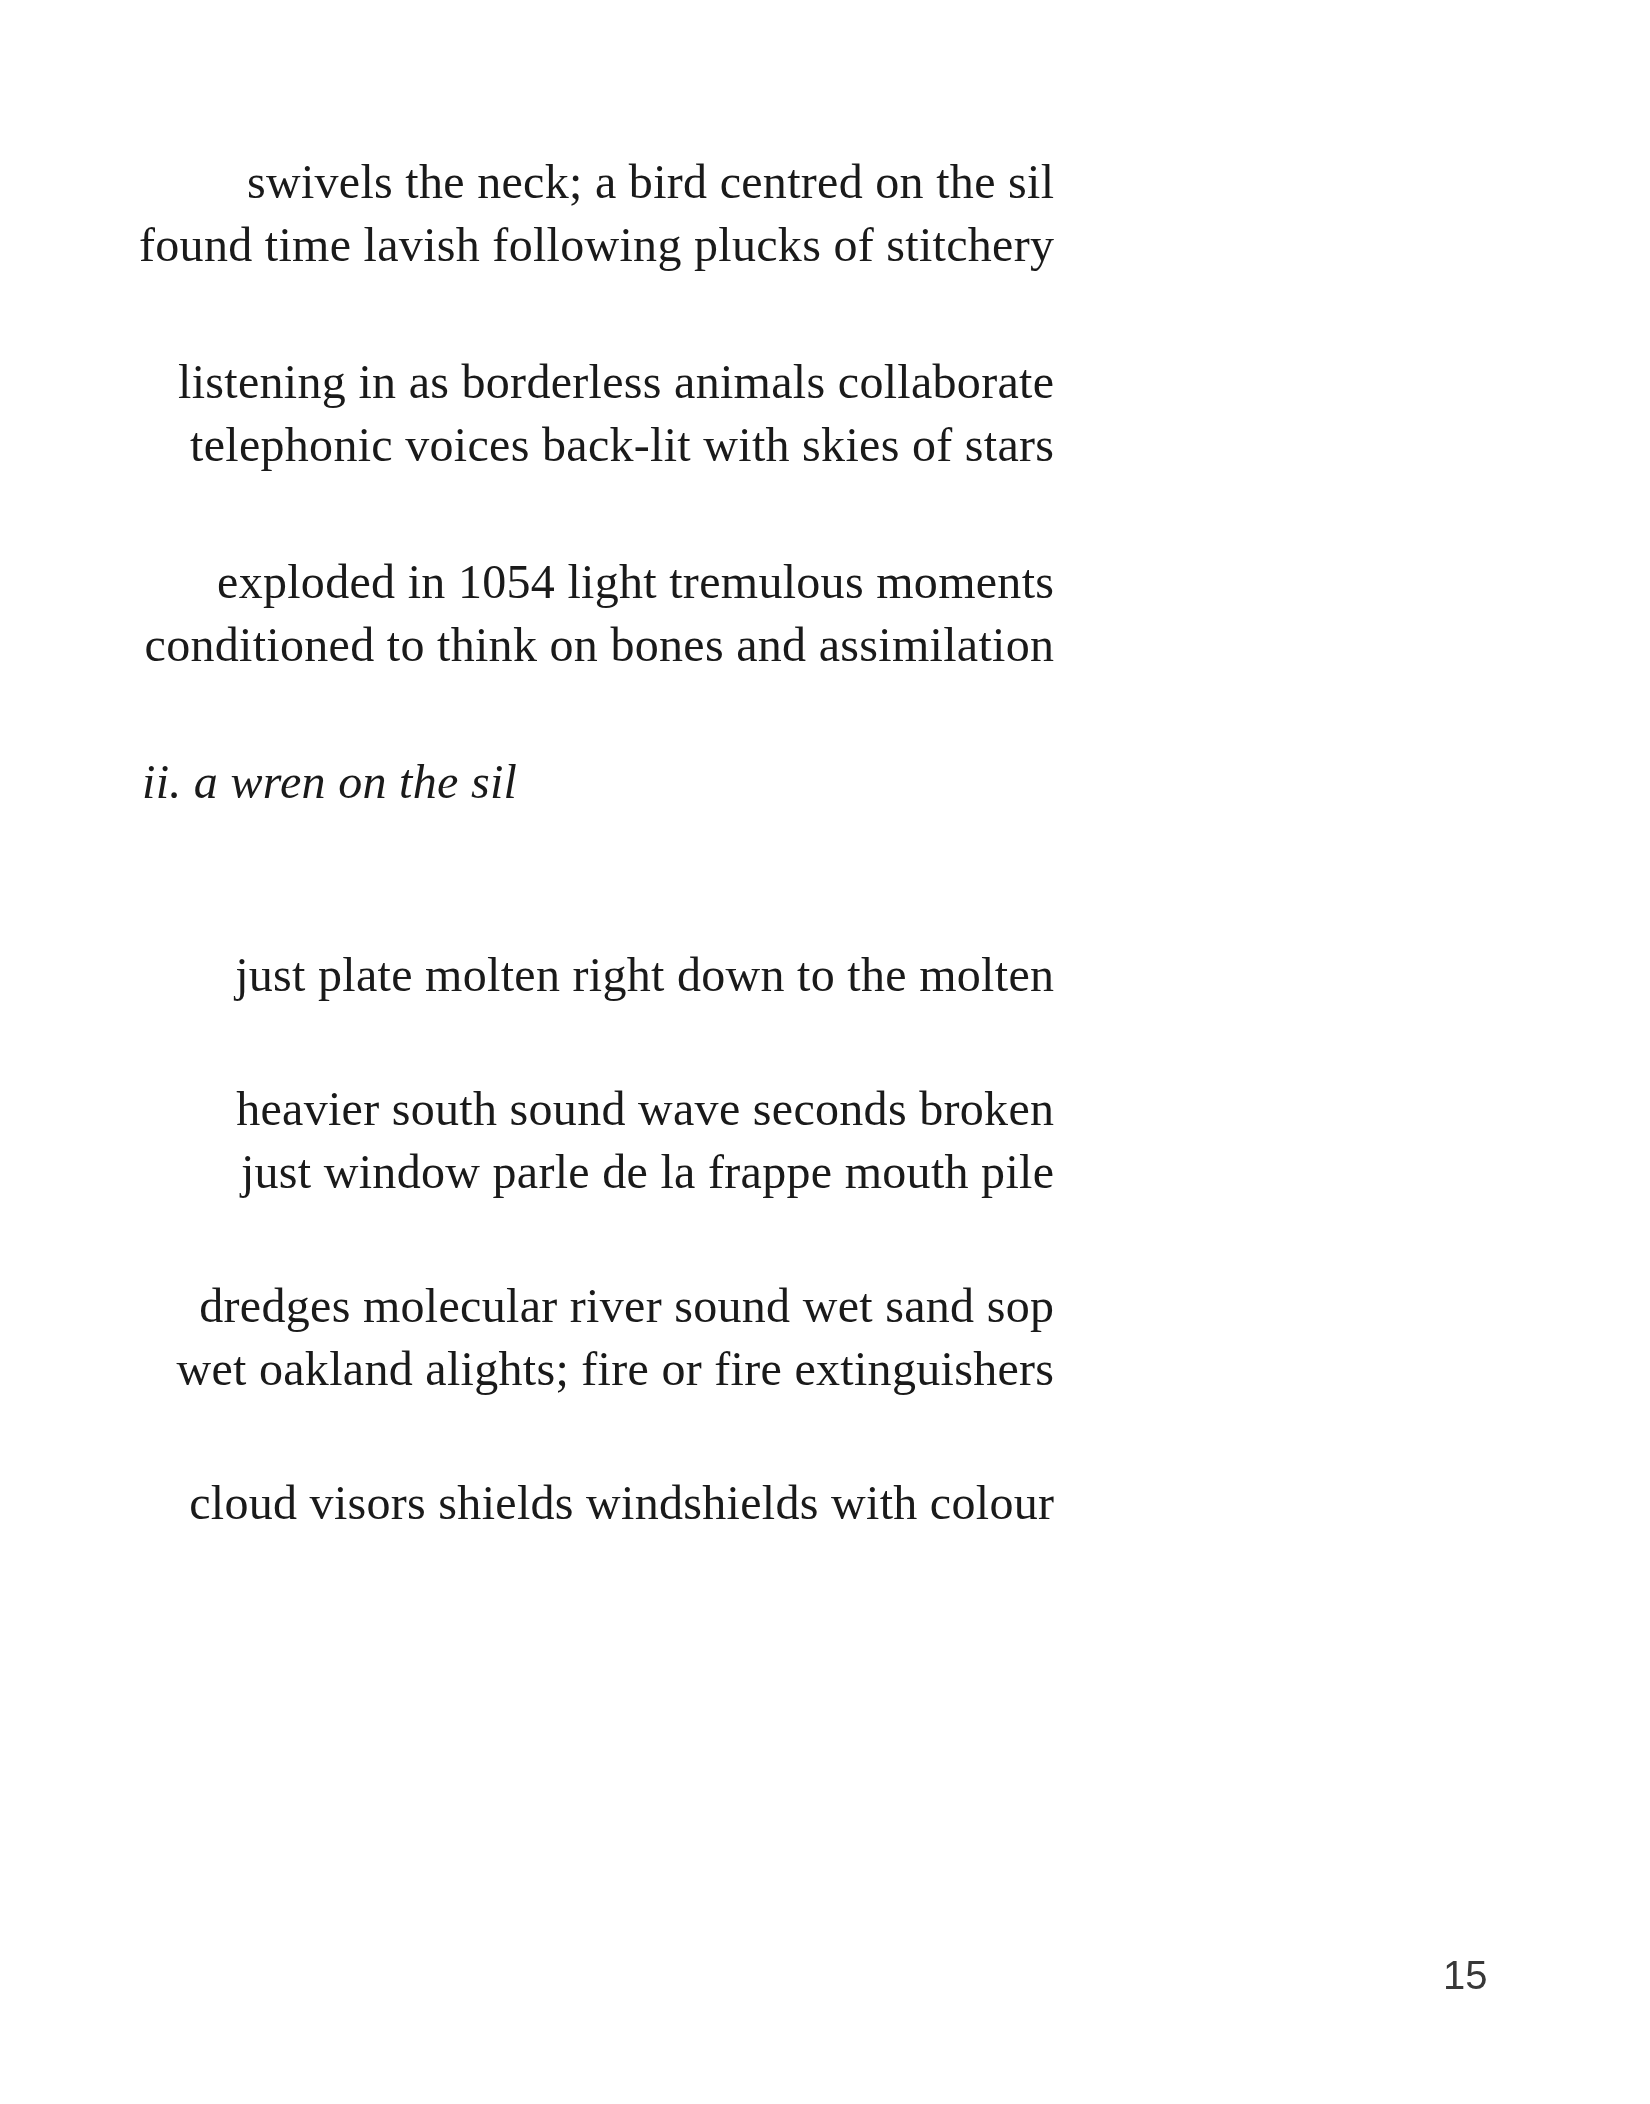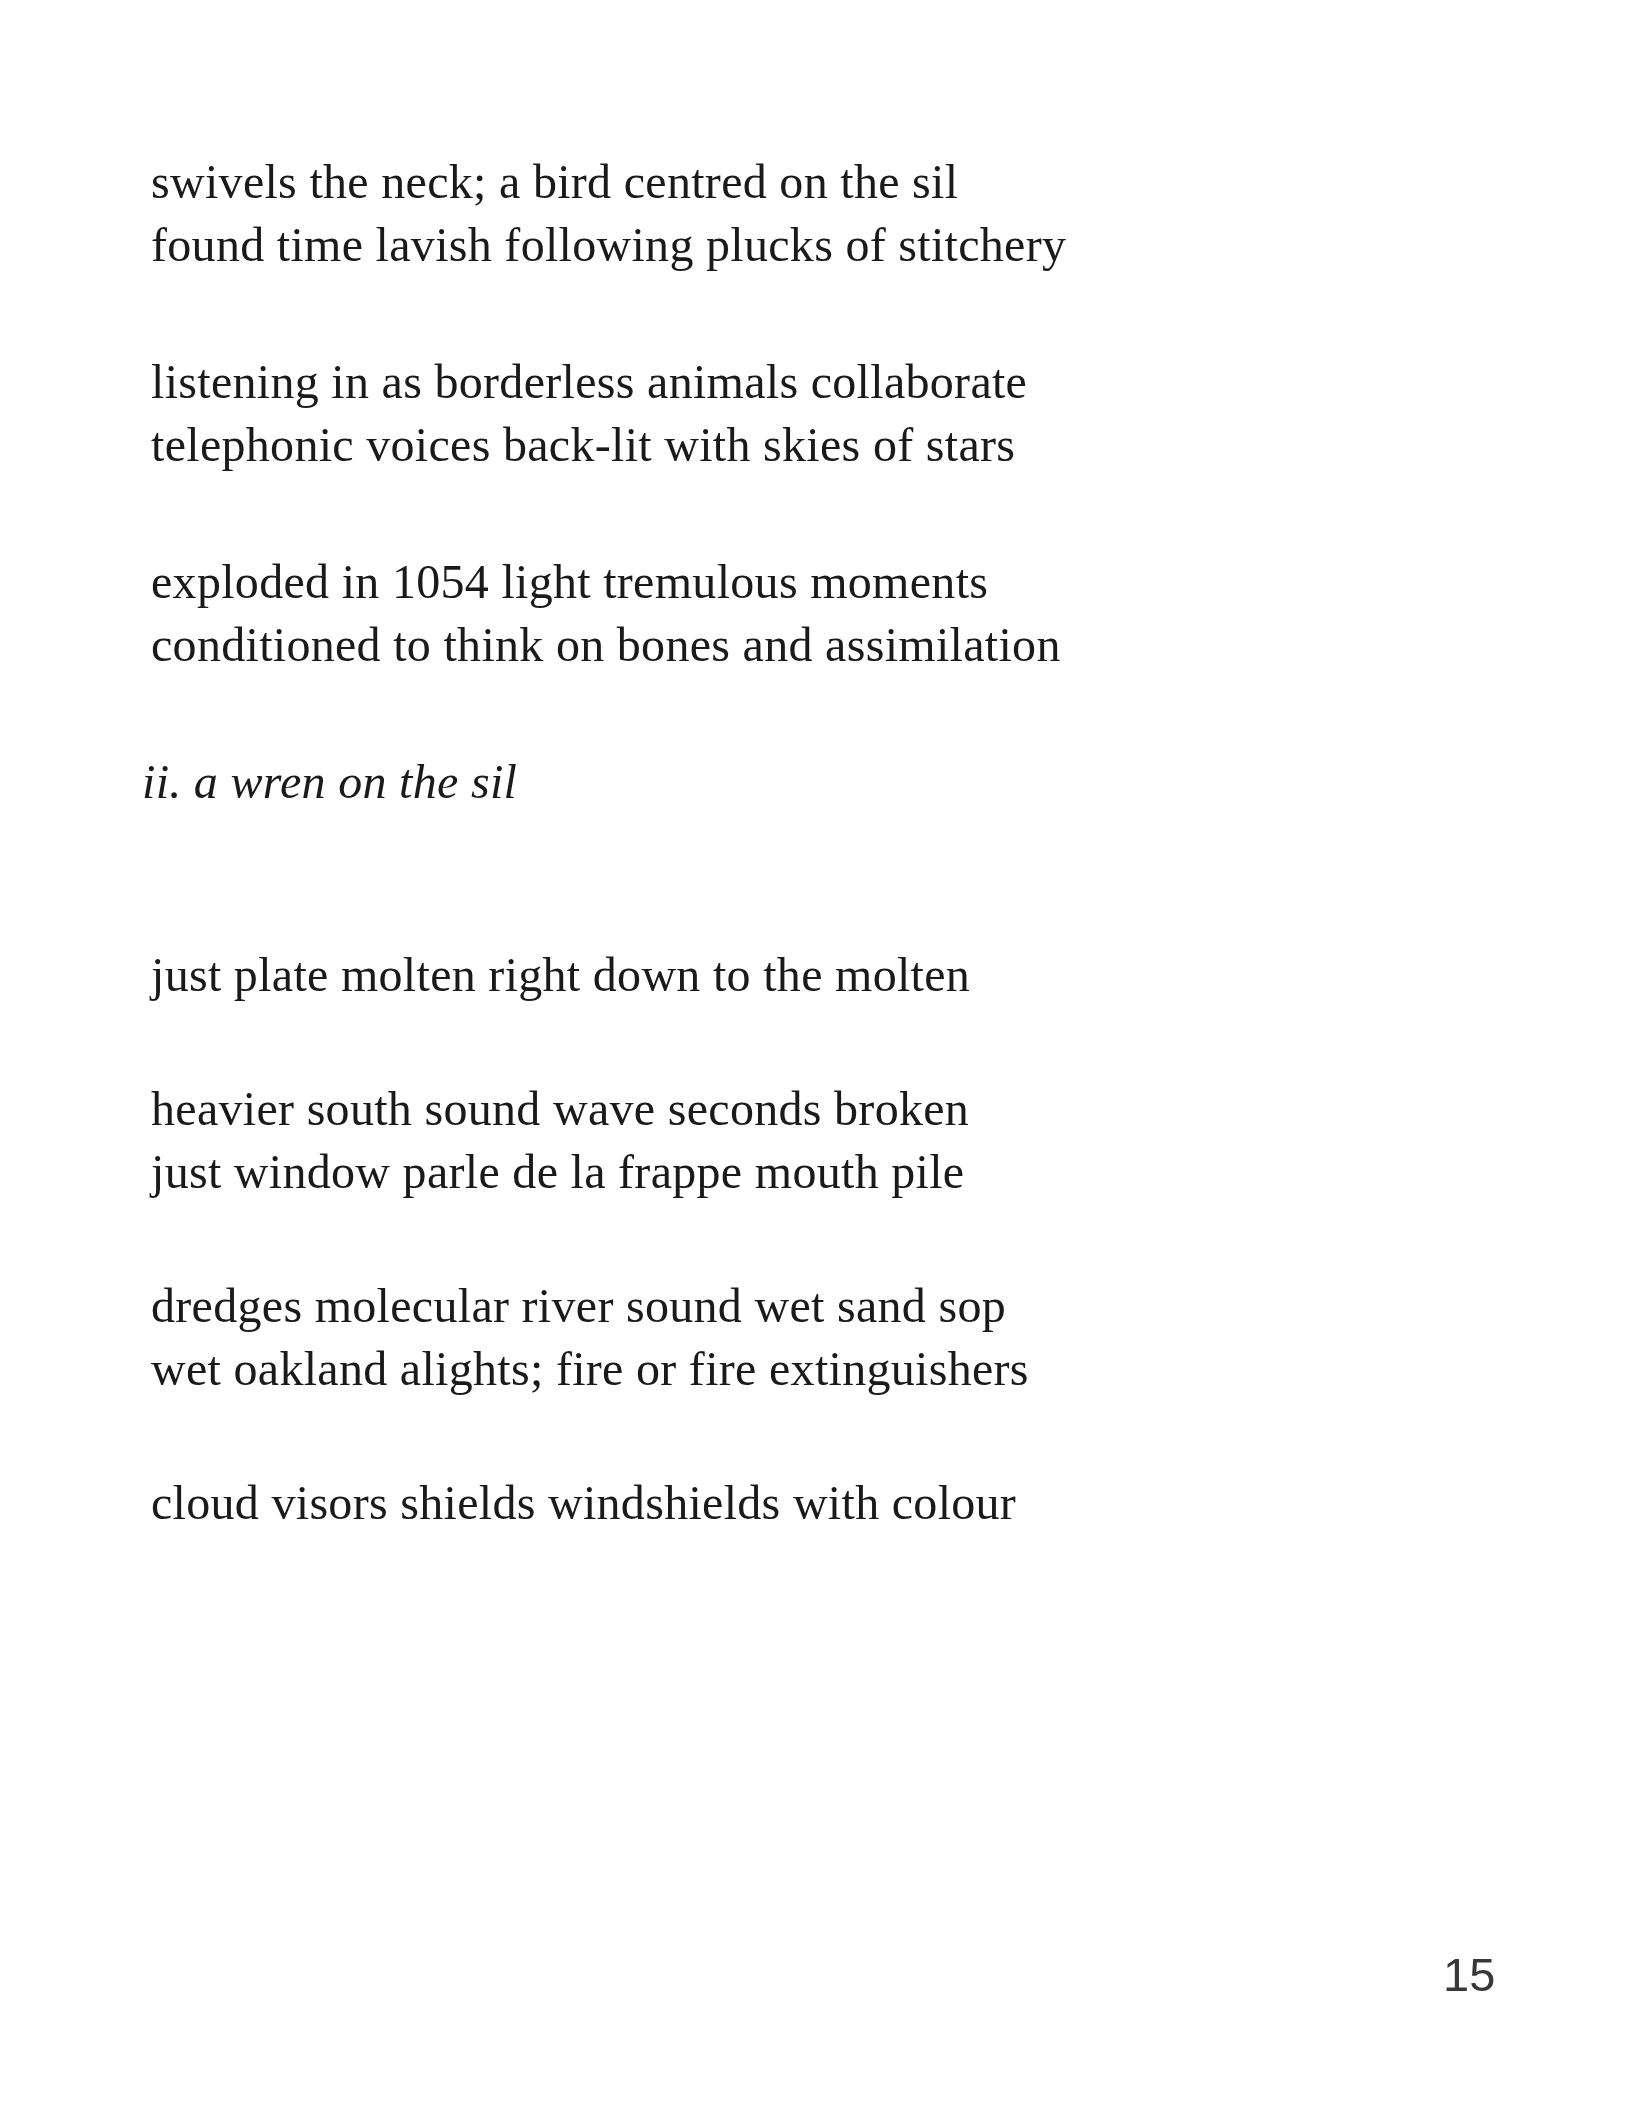--- a/index.html
+++ b/index.html
@@ -19,41 +19,42 @@
   .poem {
     position: absolute;
     left: 135px;
     top: 150px;
     font-size: 48px;
     line-height: 63px;
     letter-spacing: 0.3px;
     white-space: nowrap;
   }
   .couplet {
-    margin: 0 0 74px 16px;
+    margin: 0 0 74px 4px;
+    text-align: right;
   }
   .section-2 .couplet {
     margin-bottom: 71px;
   }
   .section-heading {
     font-style: italic;
     font-weight: normal;
     font-size: 48px;
     line-height: 63px;
     margin: 50px 0 130px 7px;
   }
   .line {
     height: 63px;
   }
   .page-number {
     position: absolute;
     left: 1443px;
     top: 1953px;
     font-family: "Liberation Sans", sans-serif;
-    font-size: 47px;
+    font-size: 40px;
     line-height: 44px;
     color: #383838;
   }
 </style>
 </head>
 <body>
 
 <div class="page">
 
   <main class="poem">

